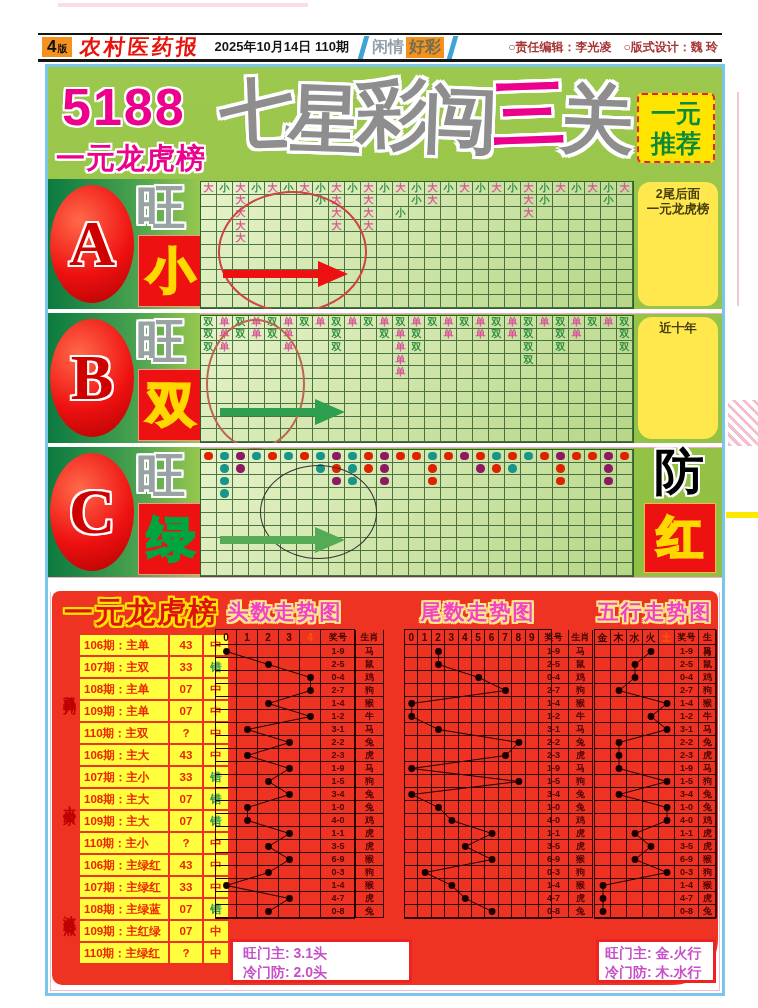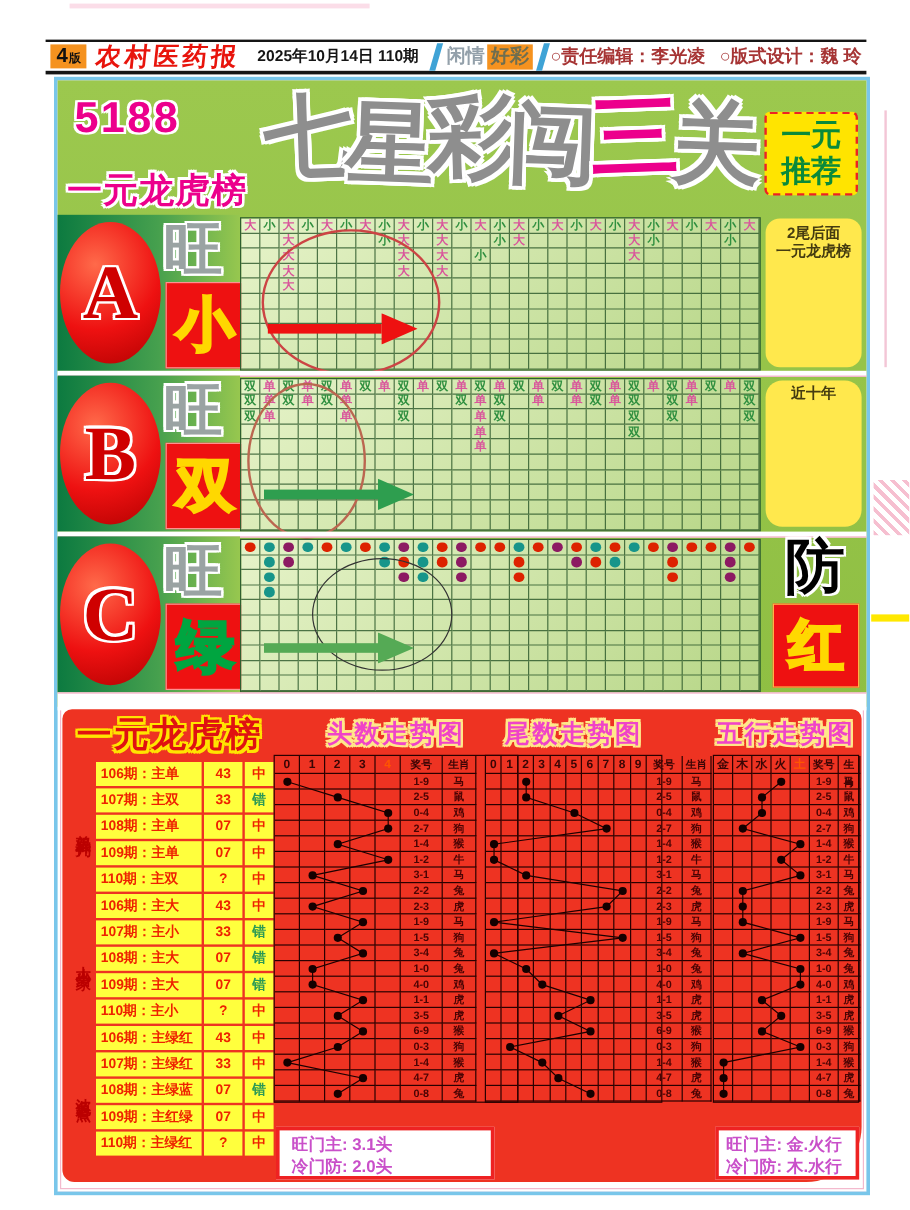--- a/index.html
+++ b/index.html
@@ -14,29 +14,29 @@
   .ed span{font-size:10px;font-weight:700;margin-left:1px;}
   .pname{color:#e8140c;font-weight:900;font-size:21px;font-family:"Liberation Serif","DejaVu Serif",serif;
          letter-spacing:3px;transform:skewX(-6deg);white-space:nowrap;}
   .pdate{font-size:13px;font-weight:700;color:#151515;margin-left:14px;white-space:nowrap;}
   .badge{margin-left:12px;transform:skewX(-16deg);border-left:5px solid #3fa3d6;border-right:5px solid #3fa3d6;
          background:#fff;padding:1px 6px;display:flex;align-items:center;gap:2px;}
   .badge .b1{display:inline-block;transform:skewX(16deg);color:#93a0aa;font-weight:900;font-size:16px;
              text-shadow:1px 1px 0 #fff,-1px -1px 0 #fff;}
   .badge .b2{display:inline-block;transform:skewX(16deg);background:#f5921f;color:#6e6e50;font-weight:900;
              font-size:16px;padding:0 3px;}
-  .credits{margin-left:auto;display:flex;gap:12px;font-size:15px;font-weight:700;color:#a63434;white-space:nowrap;}
+  .credits{margin-left:auto;display:flex;gap:12px;font-size:12px;font-weight:700;color:#a63434;white-space:nowrap;}
 
   
   .main{position:absolute;left:45px;top:64px;width:680px;height:932px;box-sizing:border-box;
         border:3px solid #79c6ea;background:#fff;box-shadow:inset 0 0 0 2px #ffffff, inset 0 0 0 3px #f3b9cd;}
   .green{position:absolute;left:0;top:0;width:674px;height:522px;background:linear-gradient(180deg,#9cc84e,#8fbf43);}
 
   .ow{text-shadow:-2px -2px 0 #fff,2px -2px 0 #fff,-2px 2px 0 #fff,2px 2px 0 #fff,-2px 0 0 #fff,2px 0 0 #fff,0 -2px 0 #fff,0 2px 0 #fff;}
-  .code5188{position:absolute;left:14px;top:10px;font-size:36px;font-weight:900;color:#ec008c;letter-spacing:2px;}
+  .code5188{position:absolute;left:14px;top:10px;font-size:52px;font-weight:900;color:#ec008c;letter-spacing:2px;}
   .codename{position:absolute;left:8px;top:72px;font-size:29px;font-weight:900;color:#ec008c;letter-spacing:1px;}
   .bigtitle{position:absolute;left:150px;top:0px;width:452px;text-align:center;white-space:nowrap;}
   .tch{font-size:74px;font-weight:900;color:#8e8e8e;letter-spacing:-6px;display:inline-block;
        font-family:"Liberation Sans","DejaVu Sans",sans-serif;
        text-shadow:-3px -3px 0 #fff,3px -3px 0 #fff,-3px 3px 0 #fff,3px 3px 0 #fff,-3px 0 0 #fff,3px 0 0 #fff,0 -3px 0 #fff,0 3px 0 #fff;}
   .tch:nth-child(even){transform:translateY(4px) rotate(2deg);}
   .tch:nth-child(odd){transform:translateY(-2px) rotate(-2deg);}
   .tch.hl{color:#ec008c;}
   .recbox{position:absolute;left:589px;top:26px;width:74px;background:#ffe400;border:2px dashed #ee2222;
           border-radius:5px;text-align:center;color:#0a8a3a;font-size:25px;font-weight:900;line-height:30px;padding:3px 0;}
@@ -1207,21 +1207,21 @@
               </div>
               <div class="rrow">
                 <div class="rc rc1">110期：主绿红</div>
                 <div class="rc rc2">?</div>
                 <div class="rc rc3" style="color: rgb(238, 34, 0);">中</div>
               </div>
             </div>
           </div>
         </div>
 
-      <div class="chart" style="left:176px;width:204px;">
+      <div class="chart" style="left:163px;width:140px;">
         <div class="ctitle">头数走势图</div>
         <div class="ctable" style="grid-template-columns: repeat(5, 21px) 35px 28px; grid-template-rows: 15px repeat(21, 13px);">
             <div class="chd">0</div>
             <div class="chd">1</div>
             <div class="chd">2</div>
             <div class="chd">3</div>
             <div class="chd chl">4</div>
             <div class="chd chp">奖号</div>
             <div class="chd chp">生肖</div>
             <div class="ccell"></div>

